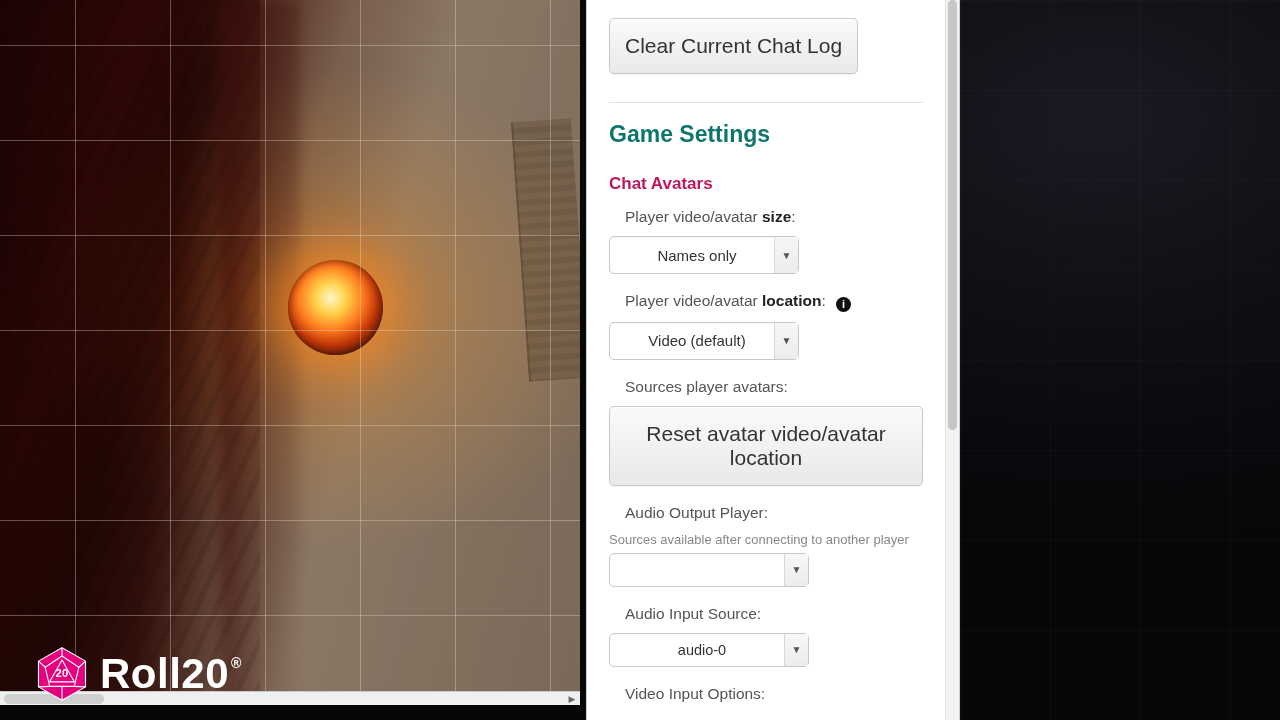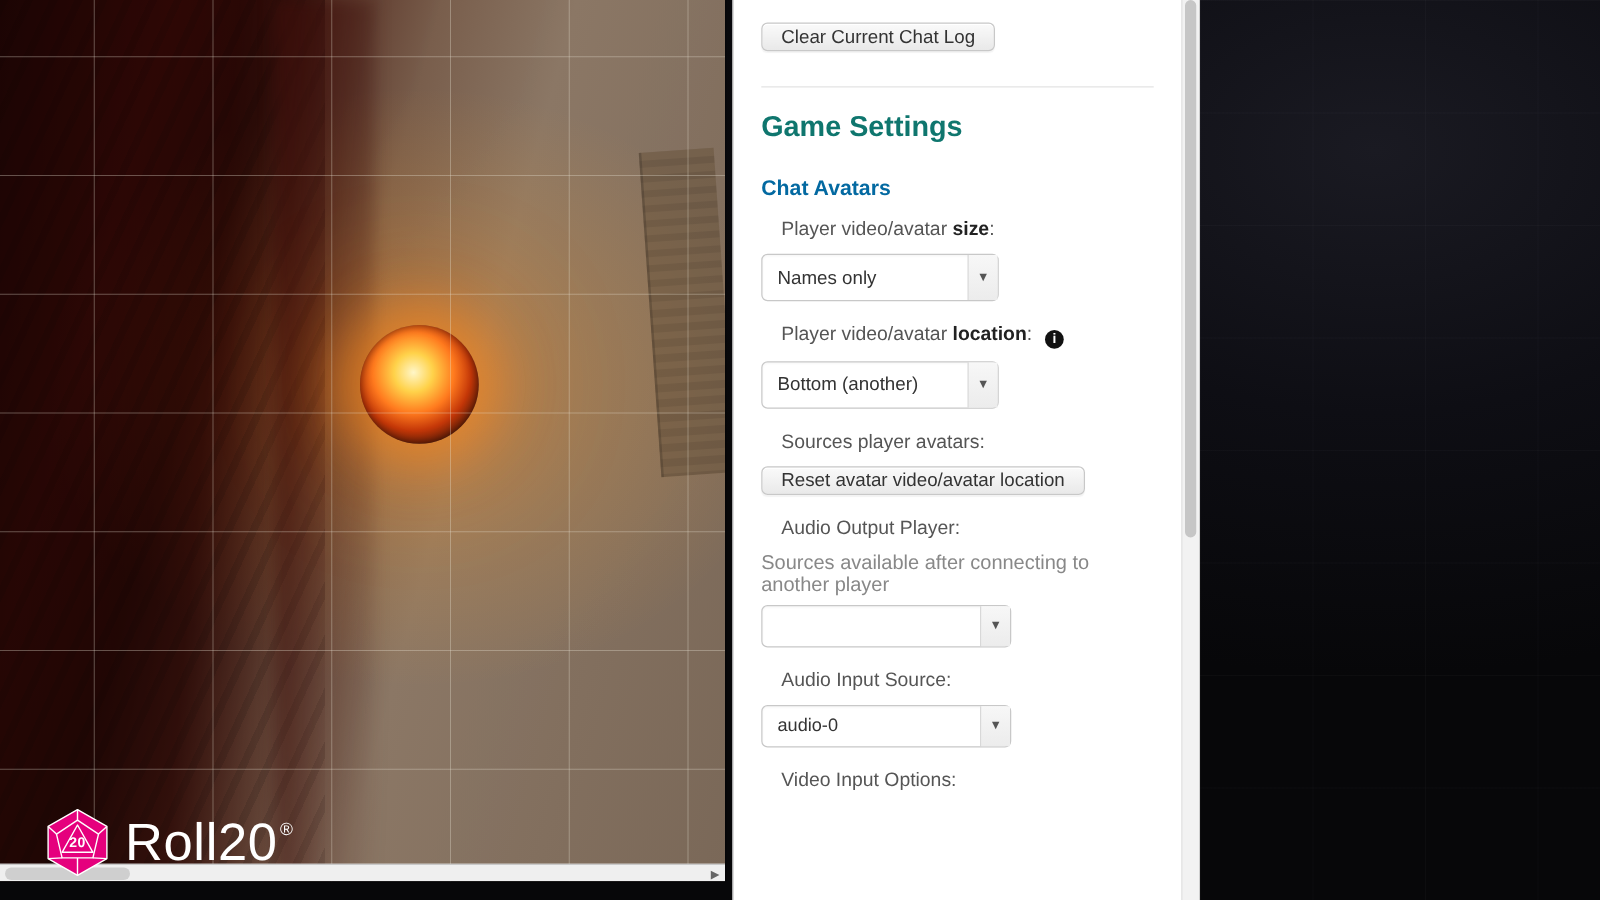--- a/index.html
+++ b/index.html
@@ -108,38 +108,39 @@
   }
   .panel-scrollbar .thumb {
     position: absolute; left: 2px; right: 2px; top: 0; height: 430px;
     background: #c6c6c6; border-radius: 5px;
   }
 
   .btn {
     display: inline-block;
     background: linear-gradient(#fafafa,#e9e9e9);
     border: 1px solid #c8c8c8; border-radius: 5px;
-    padding: 2px 15px; color: #333; font-size: 15px;
+    padding: 15px 15px; color: #333; font-size: 21px;
     box-shadow: inset 0 1px 0 #fff, 0 1px 1px rgba(0,0,0,0.05);
     cursor: pointer;
   }
   hr.sec {
     border: none; border-top: 1px solid #e4e4e4; margin: 28px 0 18px;
   }
   h2.hdr { font-size: 23px; font-weight: 700; color: #0f766e; margin: 6px 0 26px; }
-  h3.sub { font-size: 17px; font-weight: 700; color: #0369a1; margin: 0 0 14px; }
+  h3.sub { font-size: 17px; font-weight: 700; color: #be185d; margin: 0 0 14px; }
   .lbl { color: #555; margin: 0 16px 10px; font-size: 15.5px; }
   .lbl strong { color: #222; font-weight: 700; }
-  .note { color: #888; font-size: 16px; margin: 4px 0 6px; }
+  .note { color: #888; font-size: 13px; margin: 4px 0 6px; }
   .sel {
     width: 190px; height: 38px;
     border: 1px solid #c8c8c8; border-radius: 5px; background: #fff;
     padding: 0 26px 0 12px; font-size: 15px; color: #333;
     position: relative; display: inline-flex; align-items: center;
     box-shadow: inset 0 1px 2px rgba(0,0,0,0.04);
+    justify-content: center;
   }
   .sel .caret {
     position: absolute; right: 0; top: 0; bottom: 0; width: 24px;
     border-left: 1px solid #d8d8d8;
     display: flex; align-items: center; justify-content: center;
     color: #555; font-size: 10px;
     background: linear-gradient(#f7f7f7,#ececec);
   }
   .sel.sm { width: 200px; height: 34px; font-size: 14.5px; }
   .info-dot {
@@ -152,21 +153,21 @@
 
   
   .logo {
     position: absolute; left: 34px; bottom: 18px; display: flex; align-items: center;
     color: #fff; font-weight: 600; letter-spacing: 0.5px; justify-content: center;
   }
   .d20 {
     width: 56px; height: 56px; margin-right: 10px; position: relative;
   }
   .d20 svg { width: 56px; height: 56px; display: block; }
-  .logo-text { font-size: 42px; font-weight: 400; color: #fff; }
+  .logo-text { font-size: 42px; font-weight: 700; color: #fff; }
   .logo-text .reg { font-size: 14px; vertical-align: 20px; margin-left: 2px; }
 </style>
 </head>
 <body>
 
 <div class="backdrop"></div>
 <div class="dark-grid"></div>
 
 <div class="map-wrap">
   <div class="map-bg"></div>
@@ -204,21 +205,21 @@
         <span class="caret">▼</span>
       </div>
     </div>
 
     <p class="lbl">
       <span>Player video/avatar </span><strong>location</strong><span>:</span>
       <span class="info-dot">i</span>
     </p>
     <div class="row-sp">
       <div class="sel">
-        <span>Bottom (another)</span>
+        <span>Video (default)</span>
         <span class="caret">▼</span>
       </div>
     </div>
 
     <p class="lbl">Sources player avatars:</p>
     <div class="row-sp">
       <button class="btn">Reset avatar video/avatar location</button>
     </div>
 
 

